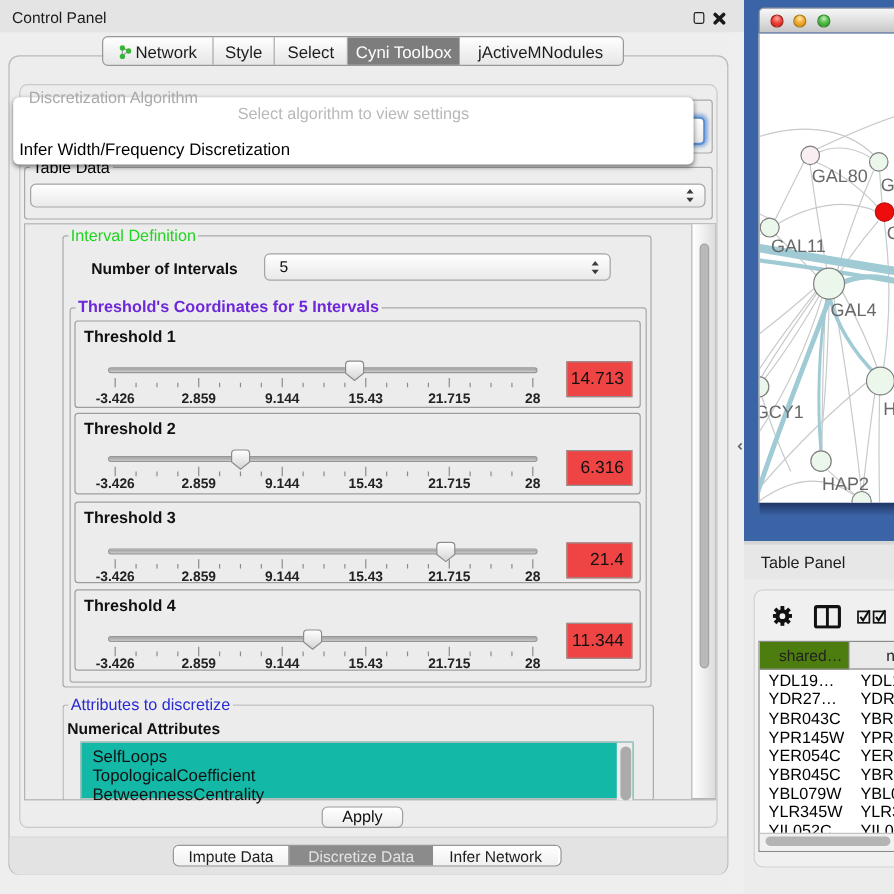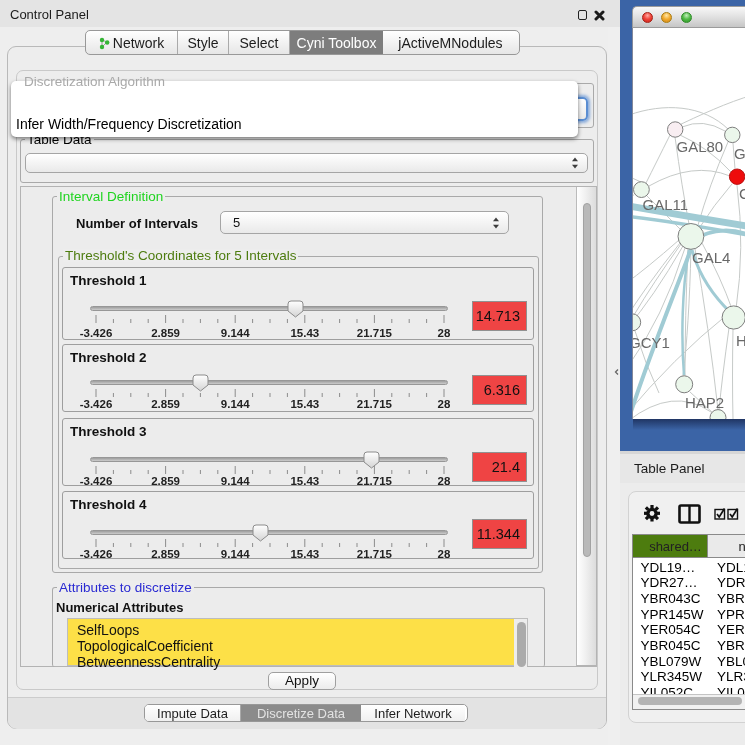--- a/index.html
+++ b/index.html
@@ -94,21 +94,21 @@
 <div class="abs combo" style="left:220px;top:211px;width:289px;height:23px;line-height:22px;">
   <span style="padding-left:12px;">5</span>
   <svg class="arrows" viewBox="0 0 9 14">
       <path d="M4.5 0.5 L8 5 H1 Z" fill="#3c3c3c"></path>
       <path d="M4.5 13.5 L8 9 H1 Z" fill="#3c3c3c"></path>
     </svg>
 </div>
 
 
 <div class="abs etched" style="left:58px;top:256px;width:479px;height:311px;"></div>
-<div class="abs grouplabel" style="left:63px;top:249px;color:#4d7c0f;">Threshold's Coordinates for 5 Intervals</div>
+<div class="abs grouplabel" style="left:63px;top:249px;color:#6d28d9;font-weight:bold;">Threshold's Coordinates for 5 Intervals</div>
 
 
 <div class="abs tpanel" style="left:62px;top:267px;height:73px;">
   <div class="tlabel">Threshold 1</div>
   <div class="track" style="top:37.5px;"></div>
   <svg class="abs" style="left:223.5px;top:32px;" width="17" height="18" viewBox="0 0 17 18">
     <path d="M1 4 Q1 1 4 1 H13 Q16 1 16 4 V11 L8.5 17 L1 11 Z" fill="url(#thg)" stroke="#8b8b8b"></path>
     </svg>
   <svg class="abs" style="left:0;top:46px;" width="472" height="9">
     <g stroke="#8c8c8c" stroke-width="1" id="ticks1">
@@ -277,21 +277,21 @@
     <stop offset="0" stop-color="#ffffff"></stop>
         <stop offset="1" stop-color="#d4d4d4"></stop>
   </linearGradient>
     </defs>
   </svg>
 
 
 <div class="abs etched" style="left:52px;top:587px;width:491px;height:79px;border-bottom:none;"></div>
 <div class="abs grouplabel" style="left:57px;top:581px;color:#2a2ad2;">Attributes to discretize</div>
 <div class="abs" style="left:56px;top:600px;font-size:13px;font-weight:bold;color:#111;">Numerical Attributes</div>
-<div class="abs" style="left:67px;top:618px;width:461px;height:48px;background:#fde047;
+<div class="abs" style="left:67px;top:618px;width:461px;height:48px;background:#14b8a6;
      border:1px solid #bdbdbd;box-sizing:border-box;">
   <div style="position:absolute;right:0;top:0;width:13px;height:48px;background:#ededed;"></div>
   <div style="position:absolute;right:1.5px;top:3px;width:9px;height:45px;background:#ababab;border-radius:5px;"></div>
   <div style="position:absolute;left:9px;top:3px;font-size:14px;color:#111;line-height:16px;">
     SelfLoops<br>TopologicalCoefficient<br>BetweennessCentrality</div>
 </div>
 
 
 <div class="abs" style="left:268px;top:672px;width:68px;height:18px;border:1px solid #9f9f9f;
      border-radius:5px;background:linear-gradient(#ffffff,#ececec);box-sizing:border-box;
@@ -434,17 +434,18 @@
   <div style="position:absolute;left:8px;top:25px;font-size:13.5px;color:#000;line-height:15.67px;">
     YDL19…<br>YDR27…<br>YBR043C<br>YPR145W<br>YER054C<br>YBR045C<br>YBL079W<br>YLR345W<br>YIL052C</div>
   <div style="position:absolute;left:84.5px;top:25px;font-size:13.5px;color:#000;line-height:15.67px;">
     YDL1<br>YDR2<br>YBR0<br>YPR1<br>YER0<br>YBR0<br>YBL0<br>YLR3<br>YIL0</div>
   <div style="position:absolute;left:0px;top:159px;width:114px;height:14px;background:#f1f1f1;
        border-top:1px solid #c4c4c4;"></div>
   <div style="position:absolute;left:5px;top:162px;width:104px;height:8px;background:#b4b4b4;border-radius:4px;"></div>
 </div>
 
 <div class="abs" id="popup">
+  <div style="position:absolute;left:0;top:6px;width:100%;text-align:center;font-size:13.5px;color:#b8b8b8;">Select algorithm to view settings</div>
   <div style="position:absolute;left:5px;top:35px;font-size:14px;color:#000;">Infer Width/Frequency Discretization</div>
 </div>
 <div class="abs" style="left:24px;top:74px;font-size:13.5px;color:#a9a9a9;z-index:60;">Discretization Algorithm</div>
 
 
 
 </body></html>

